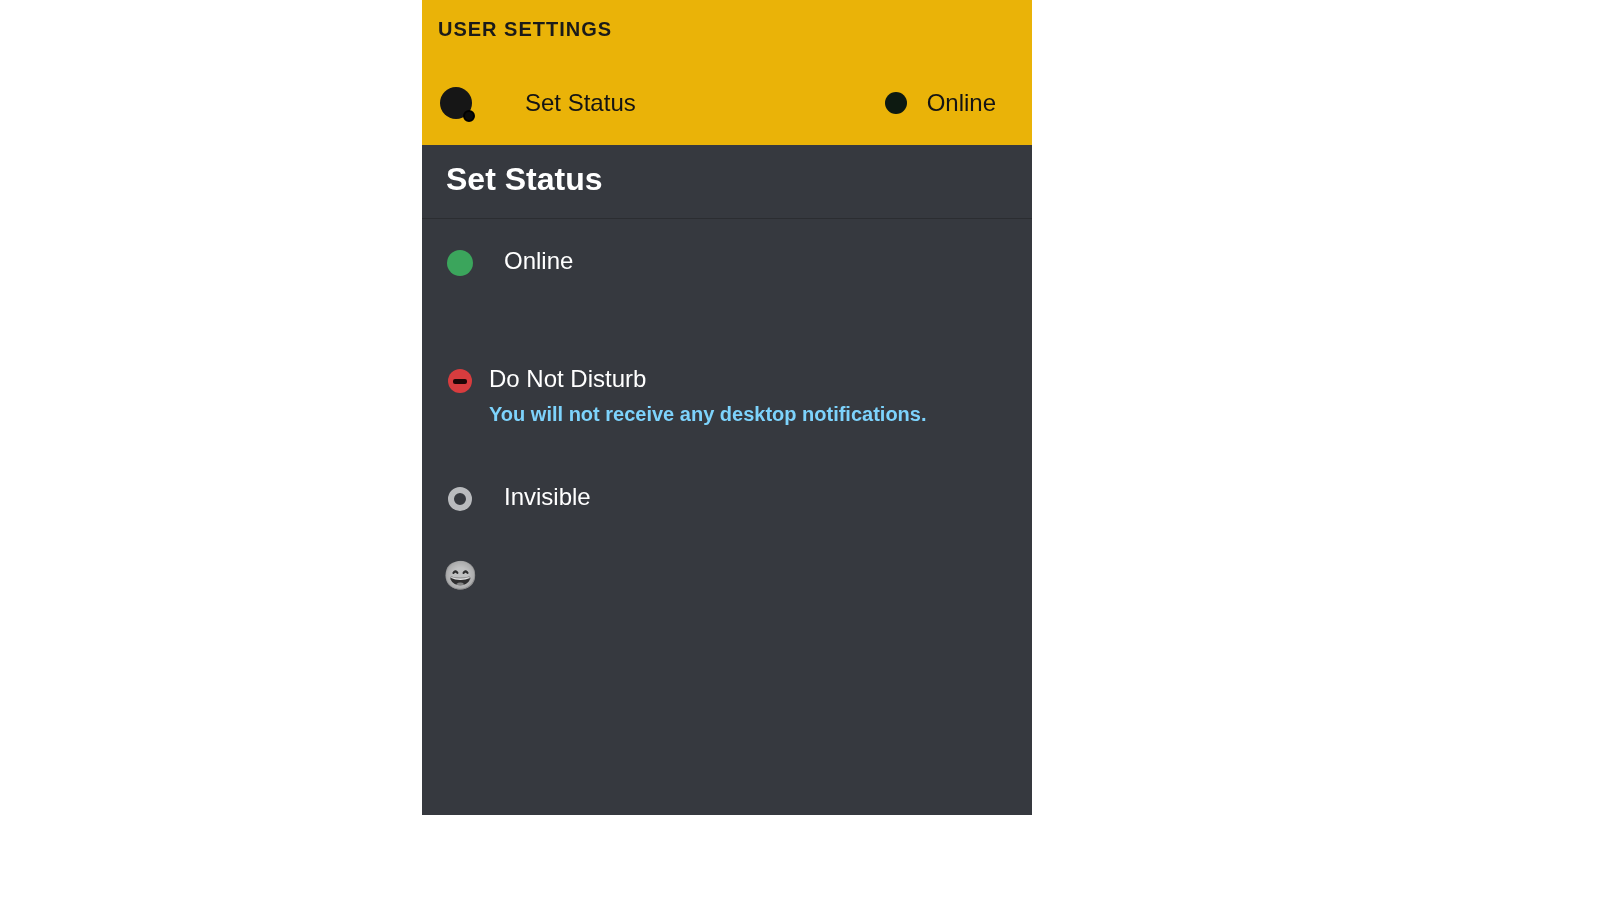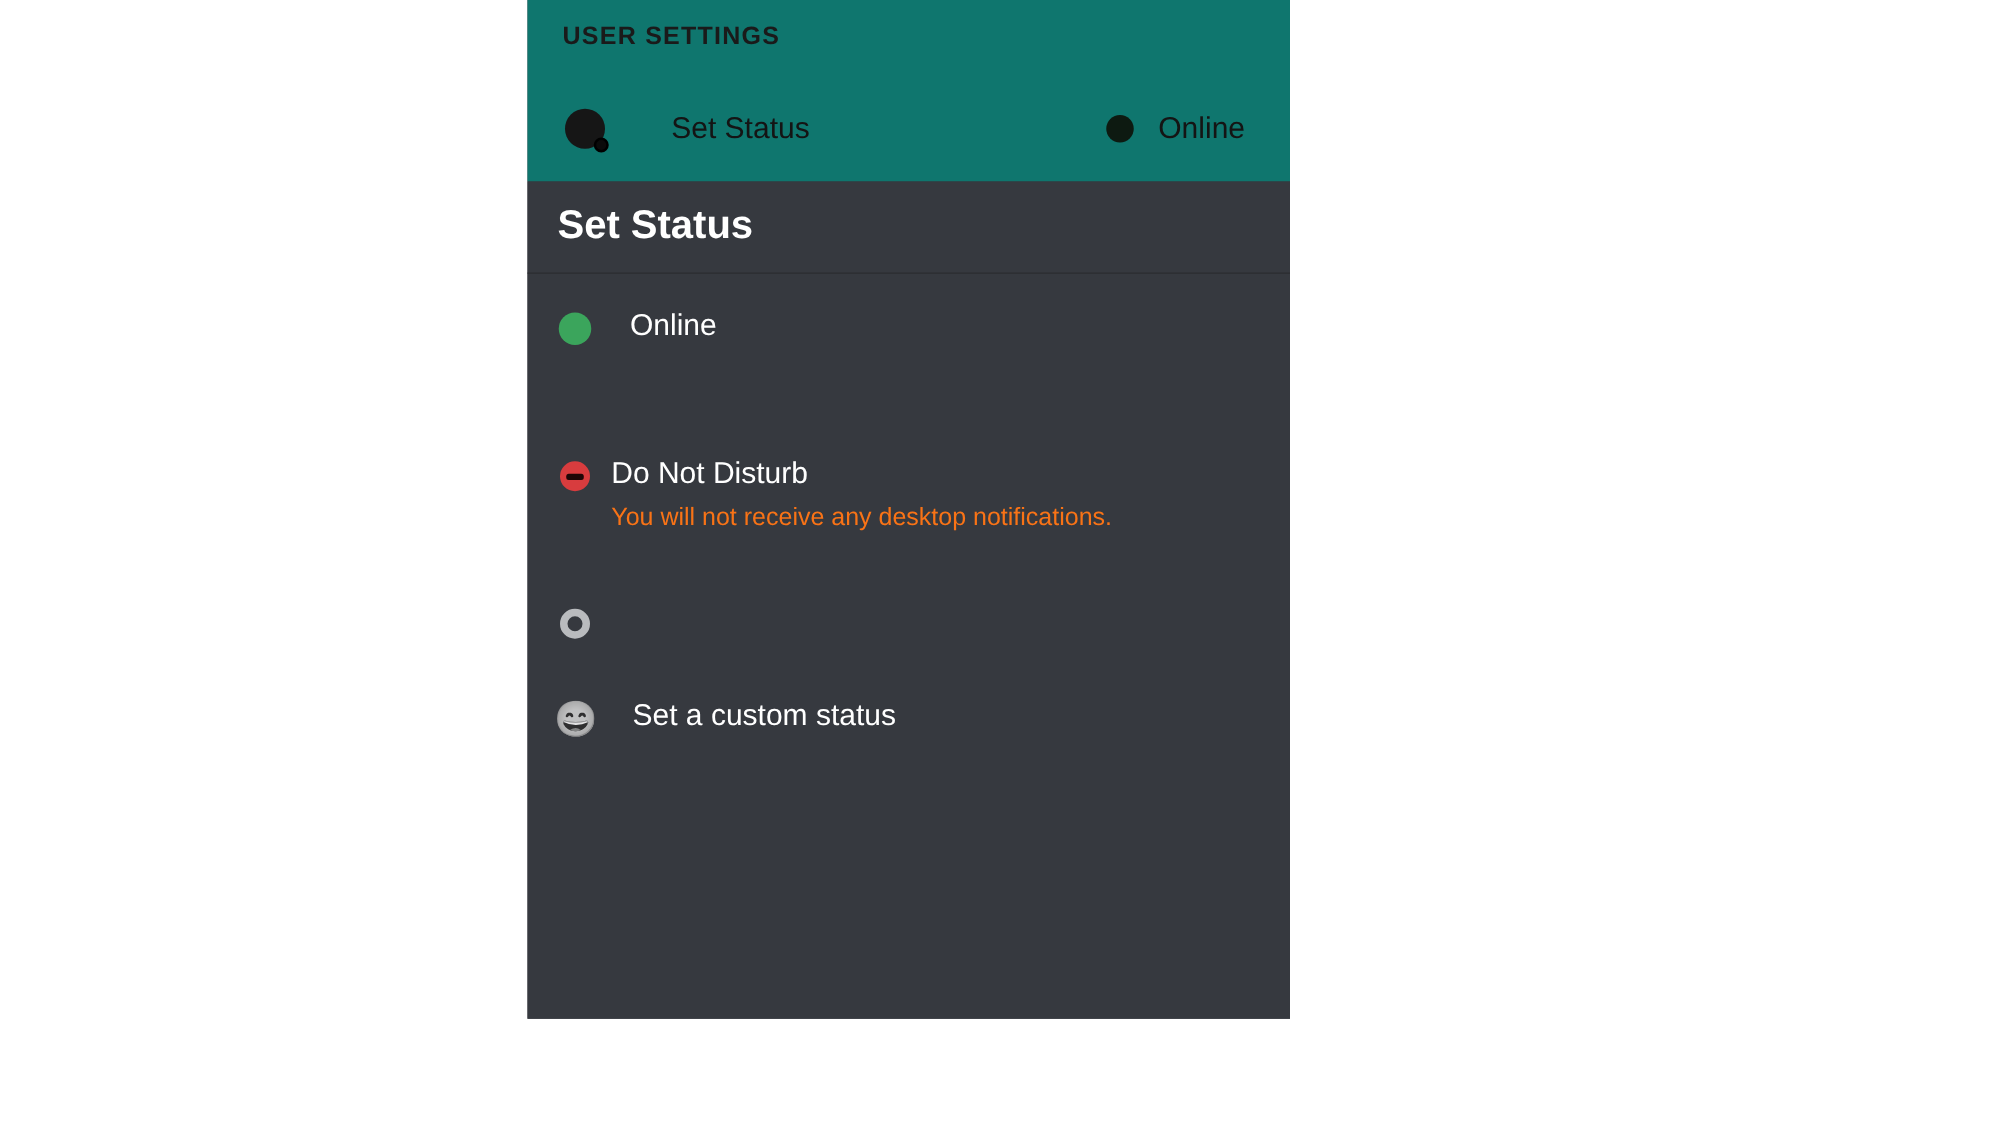--- a/index.html
+++ b/index.html
@@ -15,22 +15,22 @@
       position: absolute;
       left: 422px;
       top: 0;
       width: 610px;
       height: 815px;
       background: #36393f;
       display: flex;
       flex-direction: column;
     }
     .header-dimmed {
-      background: #0f766e;
-      padding: 18px 24px 0 28px;
+      background: #eab308;
+      padding: 18px 24px 0 16px;
       height: 145px;
       position: relative;
     }
     .user-settings-label {
       color: #1a1a1a;
       font-size: 20px;
       font-weight: 800;
       letter-spacing: 1px;
       text-transform: uppercase;
     }
@@ -162,25 +162,25 @@
       flex-direction: column;
       gap: 6px;
       padding-top: 0;
     }
     .option-label {
       color: #ffffff;
       font-size: 24px;
       font-weight: 500;
     }
     .option-desc {
-      color: #f97316;
+      color: #7dd3fc;
       font-size: 20px;
       line-height: 1.5;
       max-width: 480px;
-      font-weight: 400;
+      font-weight: 700;
     }
   </style>
 </head>
 <body>
 
 <div class="app-panel">
 
   <div class="header-dimmed">
     <div class="user-settings-label">USER SETTINGS</div>
     <div class="header-row">
@@ -222,26 +222,24 @@
           <div class="option-label">Do Not Disturb</div>
           <div class="option-desc">You will not receive any desktop notifications.</div>
         </div>
       </div>
 
       <div class="option gap-inv">
         <div class="icon-slot">
           <div class="invisible-icon"></div>
         </div>
         <div class="option-text">
+          <div class="option-label">Invisible</div>
         </div>
       </div>
 
       <div class="option">
         <div class="icon-slot emoji-icon">😄</div>
-        <div class="option-text">
-          <div class="option-label">Set a custom status</div>
-        </div>
       </div>
 
     </div>
   </div>
 
 </div>
 
 </body></html>

